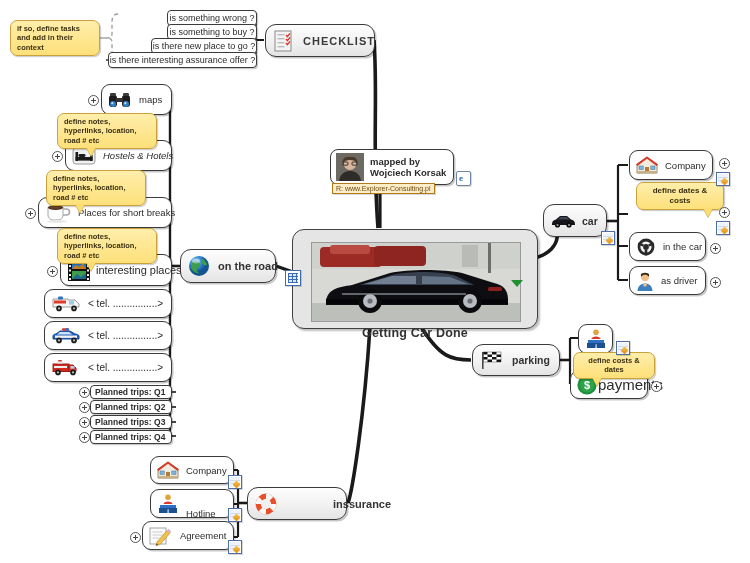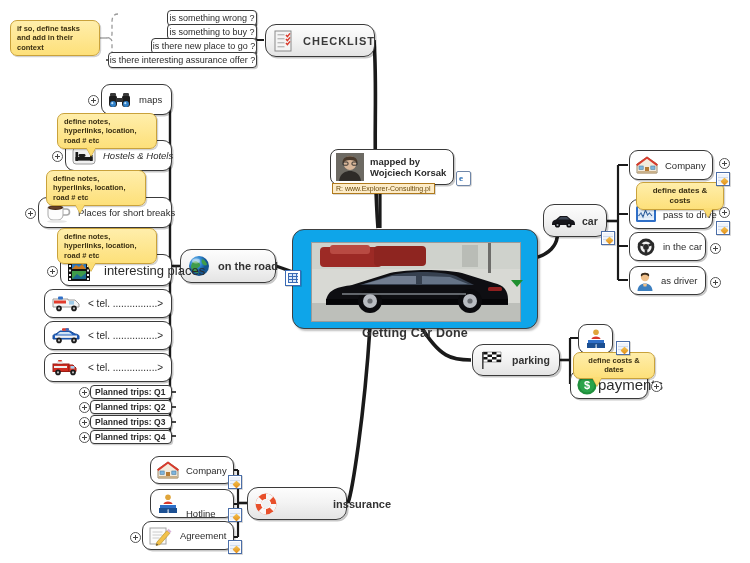--- a/index.html
+++ b/index.html
@@ -134,21 +134,21 @@
 
   
   .ico{flex:0 0 auto;display:block;}
   .ico svg{display:block;}
 
   
   #center{
     position:absolute;
     border:1.6px solid #404040;
     border-radius:12px;
-    background:#0ea5e9;
+    background:#e5e5e5;
     box-shadow:2px 2px 2px rgba(0,0,0,.25);
     z-index:6;
   }
   #center .photo{
     position:absolute;left:18px;top:12px;width:208px;height:78px;
     border:1px solid #9a9a9a;overflow:hidden;
   }
   #center .ctitle{
     position:absolute;left:0;right:0;top:96px;text-align:center;
     font-size:12.5px;font-weight:bold;color:#333;letter-spacing:.2px;
@@ -401,21 +401,21 @@
             <rect x="2" y="16" width="2" height="2"></rect>
           <rect x="2" y="20" width="2" height="2"></rect>
           <rect x="20" y="2.5" width="2" height="2"></rect>
             <rect x="20" y="7" width="2" height="2"></rect>
           <rect x="20" y="11.5" width="2" height="2"></rect>
             <rect x="20" y="16" width="2" height="2"></rect>
           <rect x="20" y="20" width="2" height="2"></rect>
         </g>
       </svg>
     </span>
-    <span class="lbl" style="margin-left:13px;font-size:13px;">interesting places</span>
+    <span class="lbl" style="margin-left:5px;font-size:11px;">interesting places</span>
   </div>
   <div class="plus" style="left:47px;top:266px;"></div>
 
   <div class="node" style="left:44px;top:289px;width:128px;height:29px;padding:0 6px;">
     <span class="ico">
       <svg width="30" height="18" viewBox="0 0 30 18">
         <path d="M2 12 h26 v-3 l-4-4 h-7 V4 H2z" fill="#f4f4f4" stroke="#9c9c9c"></path>
         <rect x="18" y="6" width="5" height="3.6" fill="#9fcbe8"></rect>
         <rect x="3" y="5.5" width="12" height="3" fill="#e23b2b"></rect>
         <rect x="7" y="1.5" width="5" height="3" rx="1" fill="#2f6fc7"></rect>
@@ -518,35 +518,20 @@
   <div class="notebadge" style="left:716px;top:172px;">
       <i></i>
       <u></u>
     </div>
 
   <div class="callout" style="left:636px;top:182px;width:88px;font-size:8px;text-align:center;">
     <span>define dates &amp; costs</span>
     <span class="tail right"></span>
   </div>
 
-  <div class="node" style="left:629px;top:199px;width:84px;height:30px;padding:0 5px;">
-    <span class="ico">
-      <svg width="22" height="20" viewBox="0 0 22 20">
-        <rect x="1" y="2" width="20" height="16" rx="1.5" fill="#2f6fc7"></rect>
-        <rect x="3" y="4" width="16" height="12" fill="#e9f2fb"></rect>
-        <path d="M3.5 12 l2.5-3 2 4 2.5-7 2 5 2-2 2.5 3" fill="none" stroke="#1b4f92" stroke-width="1.1"></path>
-        <g stroke="#b9cee6" stroke-width=".5">
-          <path d="M3 7 h16"></path>
-            <path d="M3 10 h16"></path>
-            <path d="M3 13 h16"></path>
-        </g>
-      </svg>
-    </span>
-    <span class="lbl" style="margin-left:6px;font-size:9.5px;">pass to drive</span>
-  </div>
   <div class="plus" style="left:719px;top:207px;"></div>
   <div class="notebadge" style="left:716px;top:221px;">
       <i></i>
       <u></u>
     </div>
 
   <div class="node" style="left:629px;top:232px;width:77px;height:29px;padding:0 5px;">
     <span class="ico">
       <svg width="22" height="20" viewBox="0 0 22 20">
         <circle cx="11" cy="10" r="8.4" fill="#2a2a2a"></circle>

